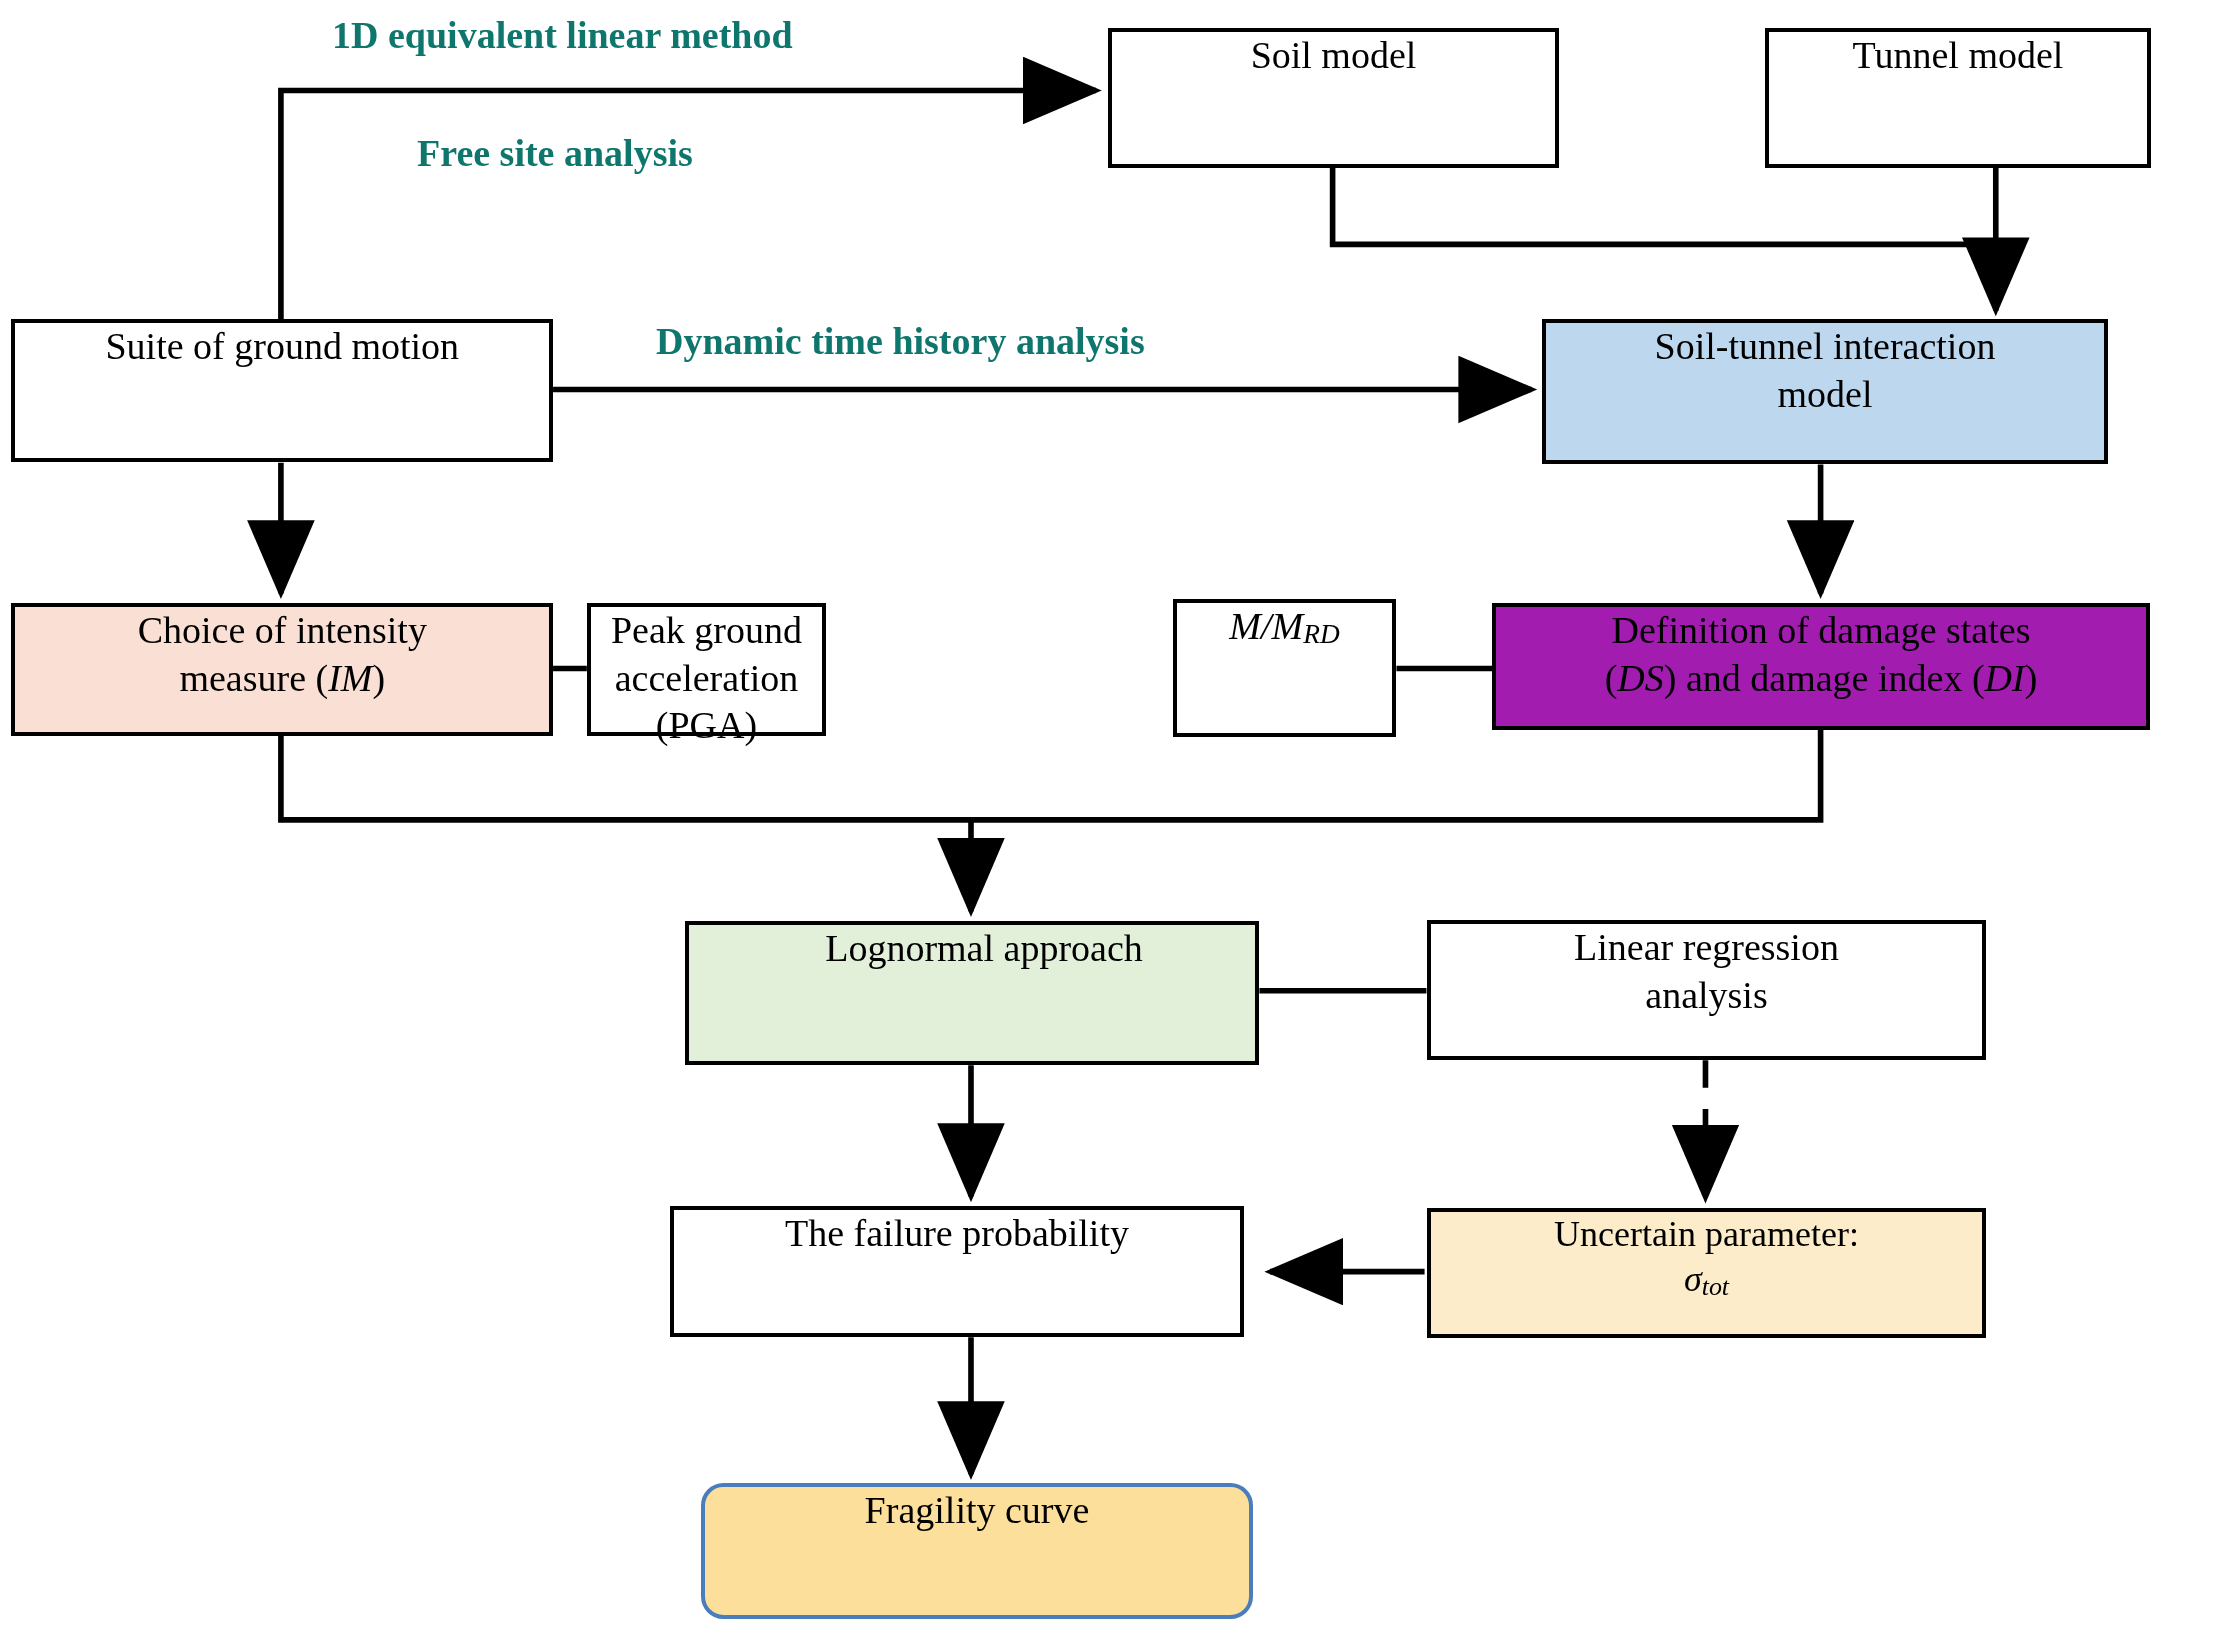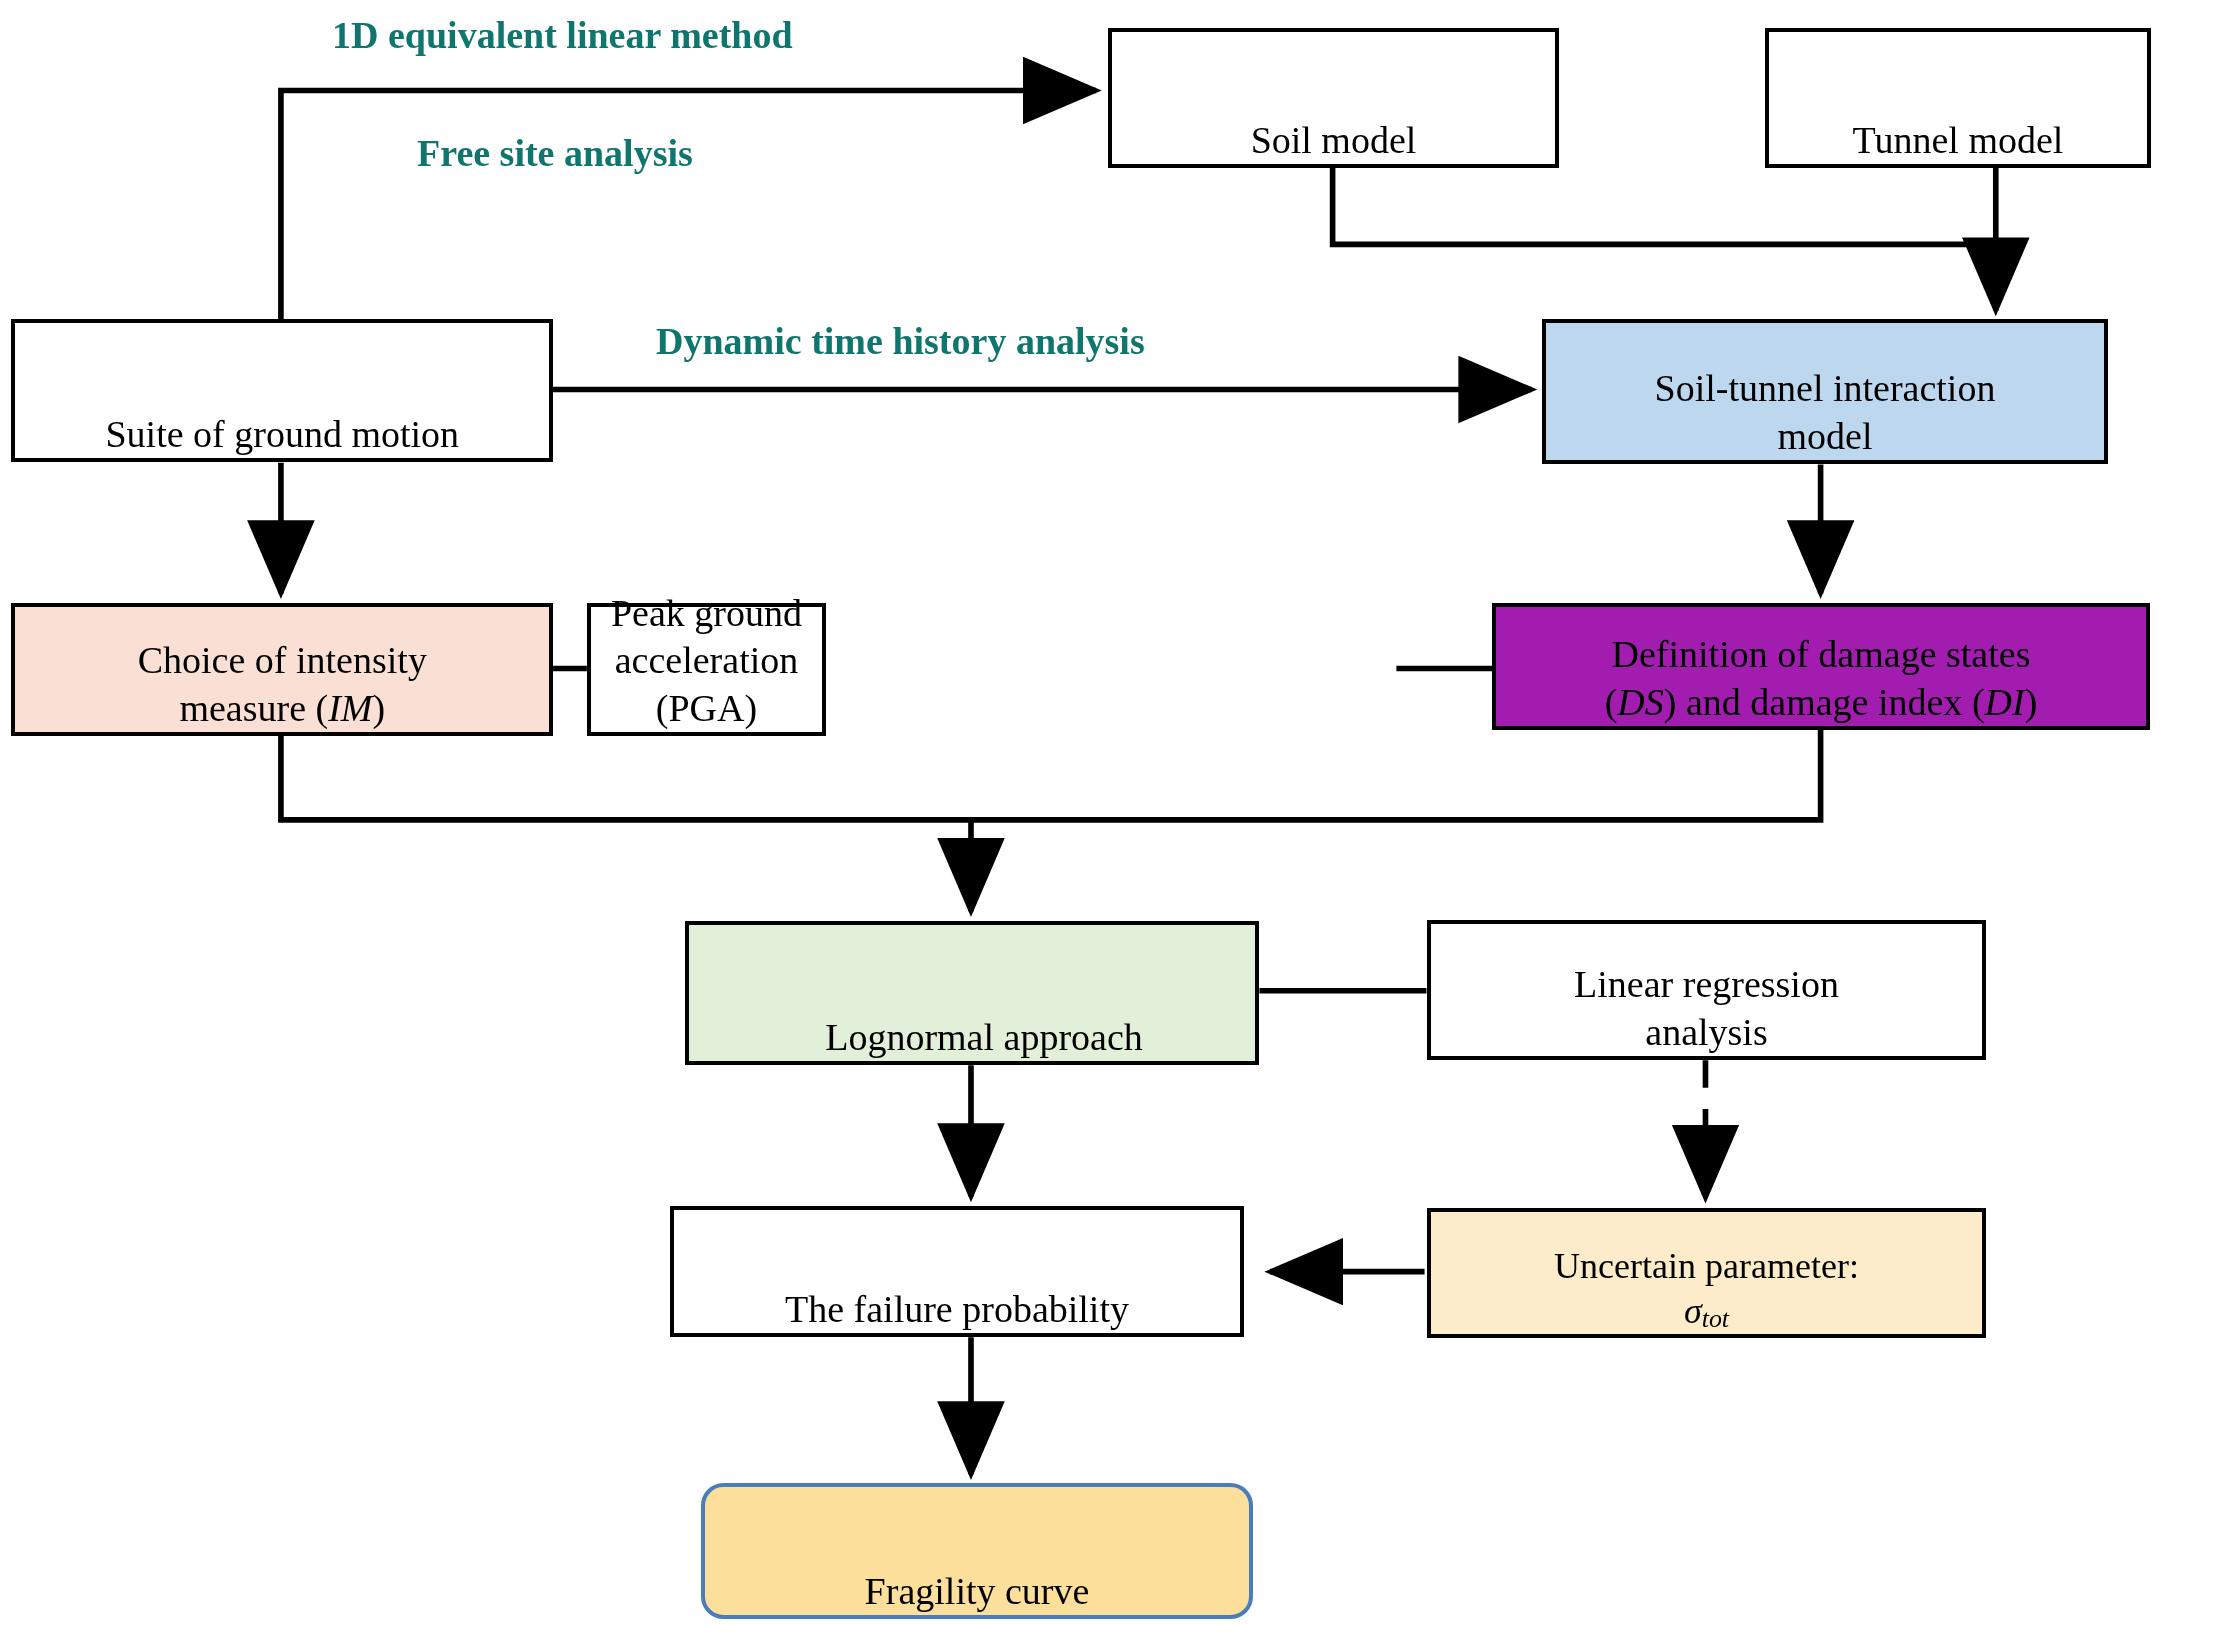--- a/index.html
+++ b/index.html
@@ -1,20 +1,20 @@
 <!DOCTYPE html>
 <html style="font-size:10px"><head>
 <meta charset="utf-8">
 <style>
   html,body{margin:0;padding:0;background:#ffffff;}
   body{font-family:"Liberation Serif", serif;}
   #stage{position:relative;width:2216px;height:1648px;background:#fff;overflow:hidden;}
   #svg-layer{position:absolute;left:0;top:0;width:2216px;height:1648px;}
   .node{position:absolute;box-sizing:border-box;border:4.4px solid #000;background:#fff;
-        display:flex;align-items:flex-end;justify-content:center;text-align:center;
+        display:flex;align-items:flex-start;justify-content:center;text-align:center;
         font-family:"Liberation Serif", serif;color:#000;line-height:1.25;}
   .node .txt{display:block;padding:0 8.8px;}
   .lbl{position:absolute;font-family:"Liberation Serif", serif;font-weight:bold;color:#0f766e;white-space:nowrap;}
   .fs-top{font-size:38px;}
   .fs-box{font-size:38px;}
   .fs-small{font-size:36px;}
   i.it{font-style:italic;}
   .sub{font-size:0.72em;font-style:italic;vertical-align:baseline;position:relative;top:.16em;}
   .rounded{border:4.4px solid #4a7ebb;border-radius:22.5px;}
 </style>
@@ -93,20 +93,23 @@
     </span>
   </div>
 
   <div class="node fs-box" style="left:587px; top:603px; width:239px; height:133px;">
     <span class="txt">
       <span>Peak ground</span><br>
       <span>acceleration (PGA)</span>
     </span>
   </div>
 
+  <div class="node fs-box" style="left:1173px; top:599px; width:223px; height:138px;">
+    <span class="txt"><i class="it">M/M</i><span class="sub">RD</span></span>
+  </div>
 
   <div class="node fs-box" style="left:1492px; top:603px; width:658px; height:127px; background:#a21caf;">
     <span class="txt">
       <span>Definition of damage states</span><br>
       <span>(</span><i class="it">DS</i><span>) and damage index (</span><i class="it">DI</i><span>)</span>
     </span>
   </div>
 
   <div class="node fs-box" style="left:685px; top:921px; width:574px; height:144px; background:#e2efd9;padding-left:24px;">
     <span class="txt">Lognormal approach</span>

